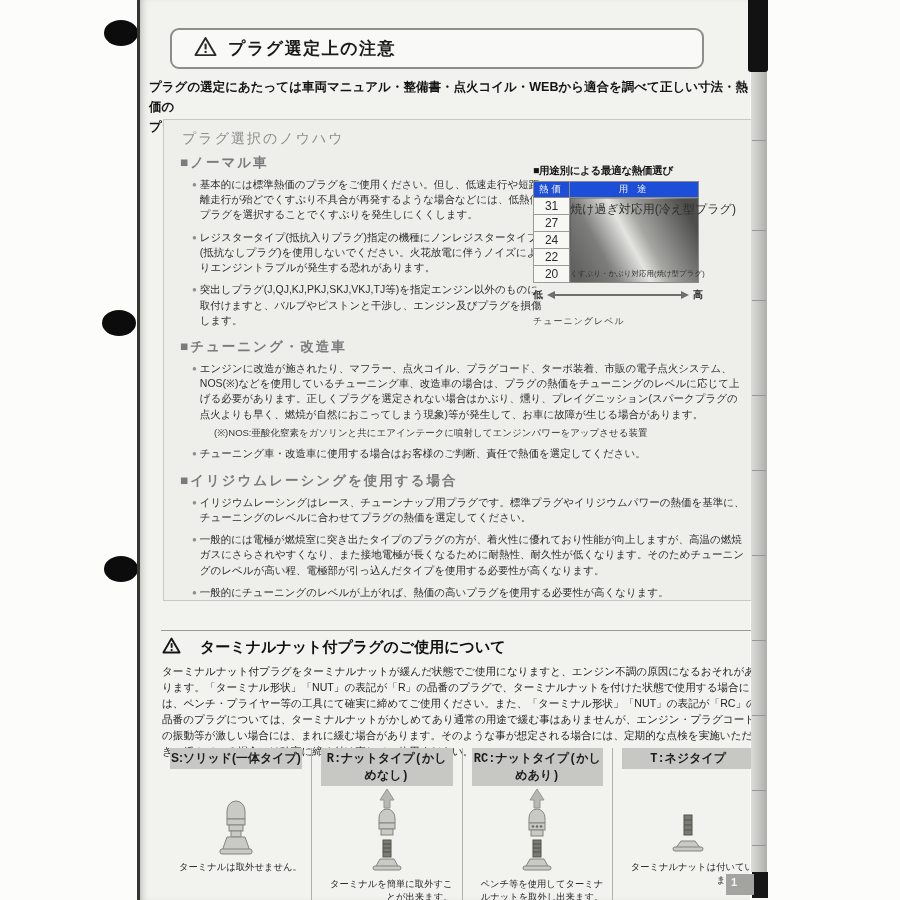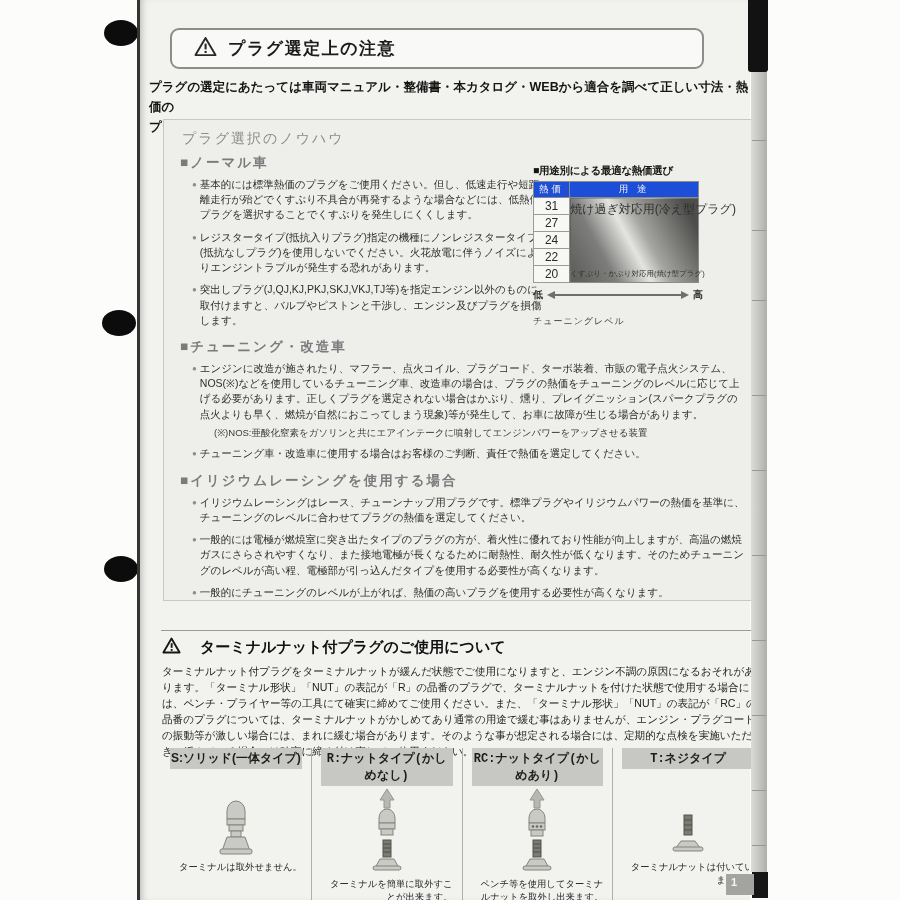--- a/index.html
+++ b/index.html
@@ -86,21 +86,21 @@
         <svg width="23" height="21" viewBox="0 0 24 22">
           <path d="M12 2 L22.5 20 H1.5 Z" fill="none" stroke="#2a2a2a" stroke-width="2" stroke-linejoin="round"></path>
           <rect x="11" y="8" width="2.2" height="6" fill="#2a2a2a"></rect>
           <rect x="11" y="15.6" width="2.2" height="2.2" fill="#2a2a2a"></rect>
         </svg>
       </span>
       <span class="hdr-title">プラグ選定上の注意</span>
     </div>
 
     <div class="intro">
-      <div>プラグの選定にあたっては車両マニュアル・整備書・本カタログ・WEBから適合を調べて正しい寸法・熱価の</div>
+      <div>プラグの選定にあたっては車両マニュアル・整備書・点火コイル・WEBから適合を調べて正しい寸法・熱価の</div>
       <div>プラグを選定して使用ください。</div>
     </div>
 
     <div class="knowhow">
       <div class="kh-title">プラグ選択のノウハウ</div>
 
       <div class="sec-head first">■ノーマル車</div>
       <div class="bullets narrow">
         <div class="bullet">基本的には標準熱価のプラグをご使用ください。但し、低速走行や短距離走行が殆どでくすぶり不具合が再発するような場合などには、低熱価プラグを選択することでくすぶりを発生しにくくします。</div>
         <div class="bullet">レジスタータイプ(抵抗入りプラグ)指定の機種にノンレジスタータイプ(抵抗なしプラグ)を使用しないでください。火花放電に伴うノイズによりエンジントラブルが発生する恐れがあります。</div>

